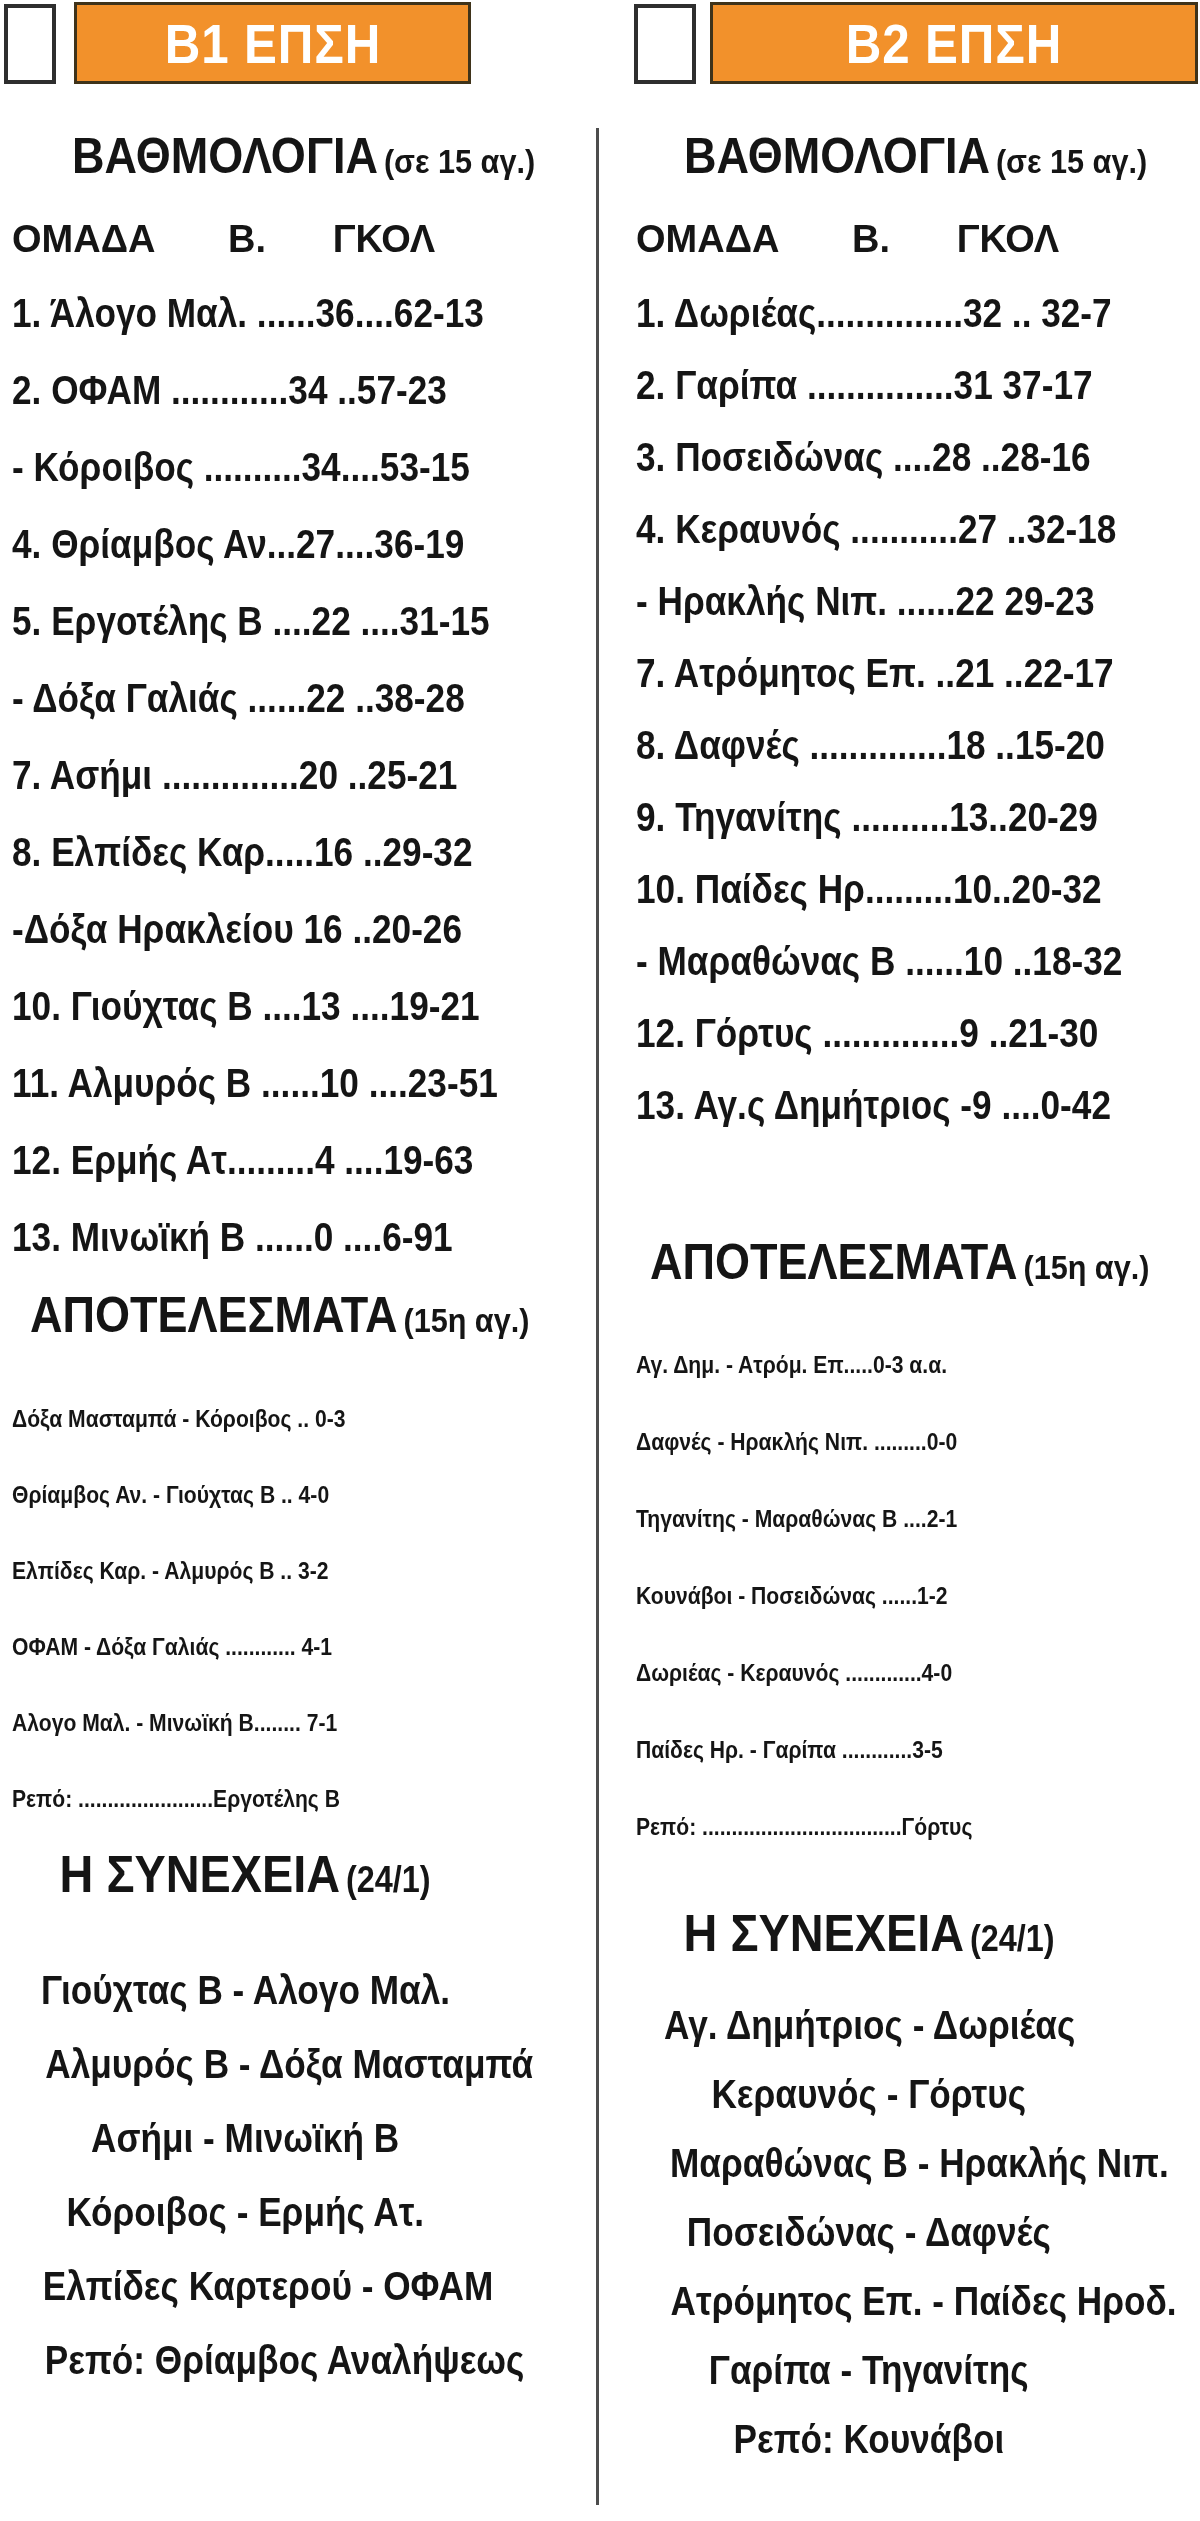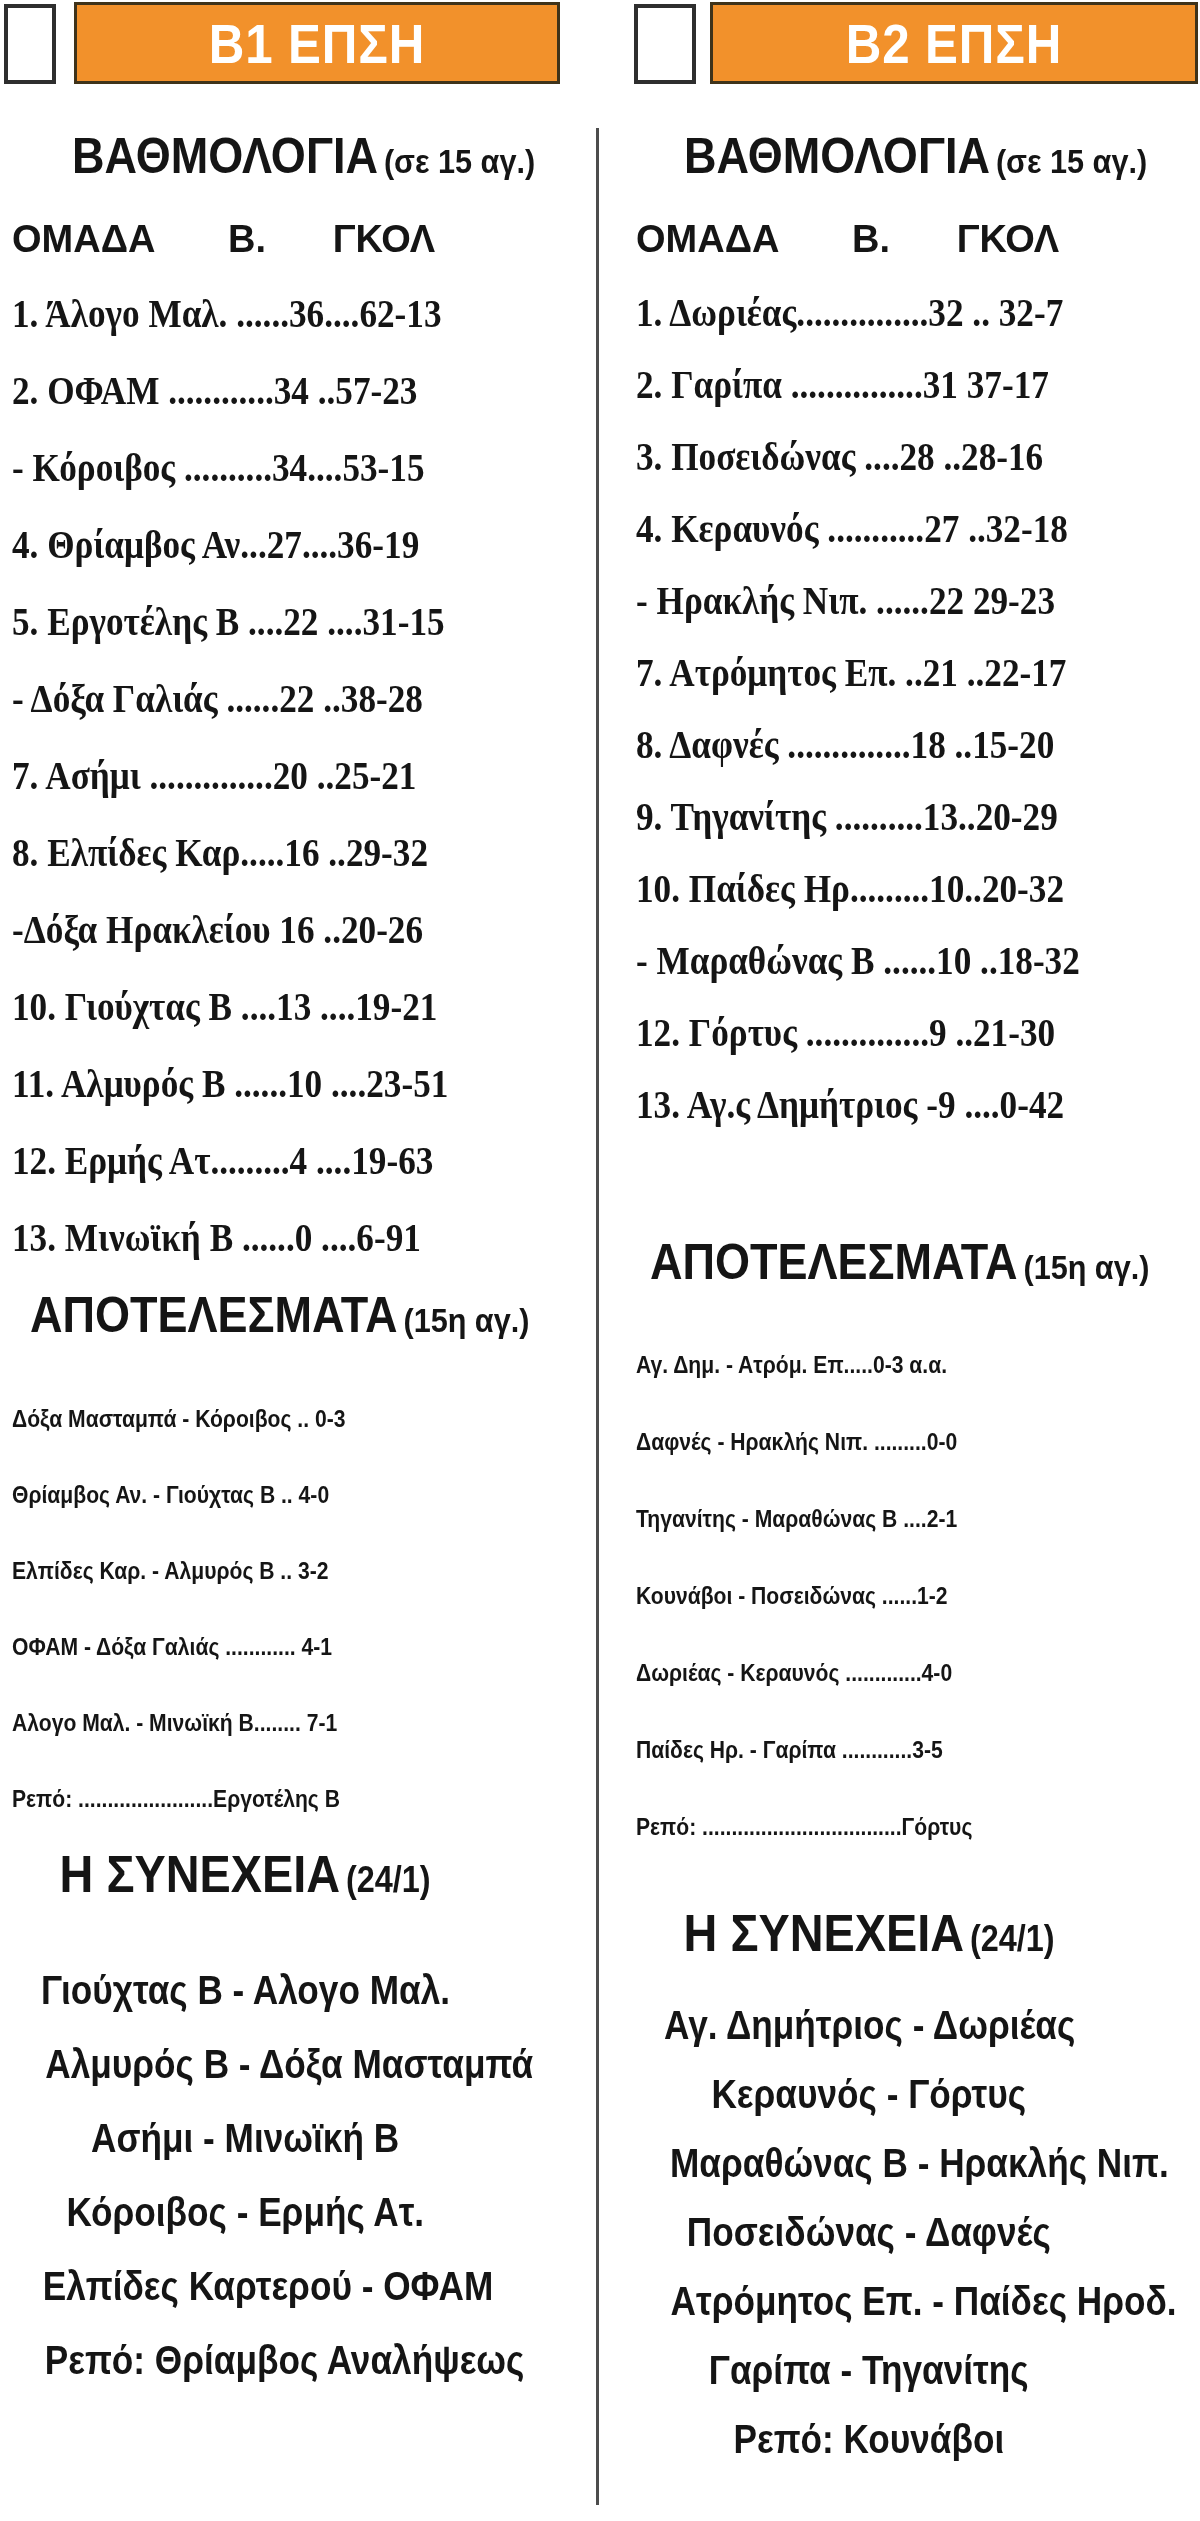--- a/index.html
+++ b/index.html
@@ -17,21 +17,21 @@
   .col-right { left:600px; }
 
   .checkbox { position:absolute; top:4px; width:52px; height:80px; background:#fff;
               border:4px solid #2e2e2e; box-sizing:border-box; }
   .col-left  .checkbox { left:4px; }
   .col-right .checkbox { left:34px; width:62px; }
 
   .bar { position:absolute; top:2px; height:82px; background:var(--orange);
          border:3px solid #3f331a; box-sizing:border-box;
          display:flex; align-items:center; justify-content:center; }
-  .col-left  .bar { left:74px;  width:486px; }
+  .col-left  .bar { left:74px;  width:397px; }
   .col-right .bar { left:110px; width:488px; }
   .bar .bar-title { color:#ffffff; font-size:56px; letter-spacing:1px;
                     transform:scaleX(0.88); white-space:nowrap; }
 
   .content { position:absolute; top:86px; }
   .col-left  .content { left:12px; width:466px; }
   .col-right .content { left:36px; width:466px; }
 
   .sec { margin:12px; white-space:nowrap; }
   .sec .sec-inner { display:inline-block; transform:scaleX(0.9); transform-origin:0 50%; }
@@ -44,21 +44,21 @@
   .thead { margin-top:22px; line-height:48px; font-size:38px; display:flex; padding-right:30px; }
   .thead .t-team  { flex:1; }
   .thead .t-pts   { width:92px; }
   .thead .t-goals { width:128px; text-align:center; }
 
   ul.rows { list-style:none; margin:0; padding:0; }
   ul.rows li { white-space:nowrap; }
   .rowtext { display:inline-block; transform:scaleX(0.88); transform-origin:0 50%; white-space:nowrap; }
 
   ul.standings { margin-top:12px; }
-  ul.standings li { line-height:77px; font-size:40px;font-family:Liberation Serif, serif; }
+  ul.standings li { line-height:77px; font-size:40px; }
   .col-right ul.standings { margin-top:14px; }
   .col-right ul.standings li { line-height:72px; }
 
   .sec-results { margin-top:10px; line-height:58px; padding-left:6px; }
   .col-right .sec-results { margin-top:92px; padding-left:2px; }
 
   ul.results { margin-top:28px; }
   ul.results li { line-height:76px; font-size:24px; }
   .col-right ul.results { margin-top:26px; }
   .col-right ul.results li { line-height:77px; }

